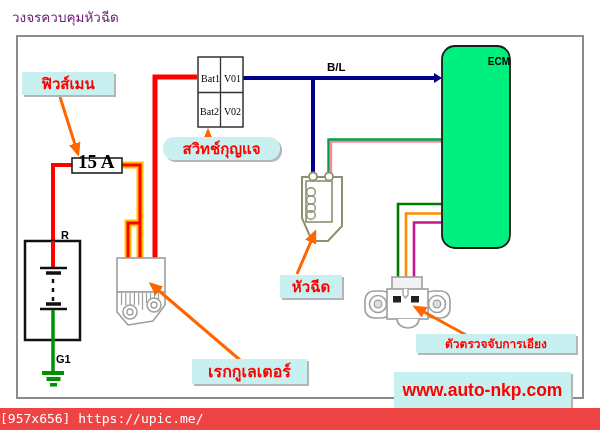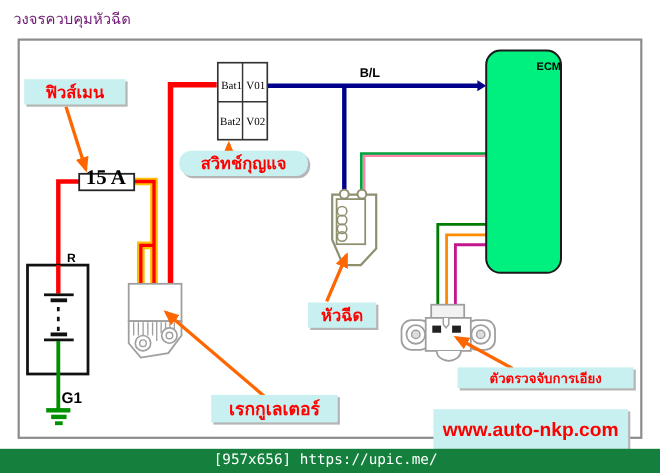--- a/index.html
+++ b/index.html
@@ -14,29 +14,29 @@
   .co-key{left:163px;top:137px;width:117px;height:23px;font-size:15px;border-radius:11px;}
   .co-inj{left:280px;top:275px;width:62px;height:23px;font-size:15px;}
   .co-reg{left:192px;top:359px;width:115px;height:25px;font-size:16px;font-family:Liberation Serif, serif;}
   .co-tilt{left:416px;top:334px;width:160px;height:19px;font-size:12px;}
   .co-web{left:394px;top:372px;width:177px;height:36px;font-size:17.5px;}
   .parttext{position:absolute;color:#000;}
   .t-fuse-rating{left:78px;top:139px;font-size:19px;font-weight:bold;font-family:"Liberation Serif",serif;margin-top:12px;}
   .t-bl{left:327px;top:61px;font-size:11.5px;font-weight:bold;}
   .t-ecm{left:442px;top:56px;width:68px;text-align:right;font-size:10px;font-weight:bold;}
   .t-r{left:61px;top:229px;font-size:11px;font-weight:bold;}
-  .t-g1{left:56px;top:353px;font-size:14px;font-weight:bold;}
+  .t-g1{left:56px;top:353px;font-size:11px;font-weight:bold;}
   .pin{position:absolute;font-family:"Liberation Serif",serif;font-size:10px;width:21px;height:15px;
        line-height:15px;text-align:center;}
   .pin-bat1{left:199px;top:71px;text-align:right;}
   .pin-v01{left:222px;top:71px;}
   .pin-bat2{left:199px;top:104px;}
   .pin-v02{left:222px;top:104px;}
-  .watermark{position:absolute;left:0;top:408px;width:600px;height:22px;background:#15803d;color:#fff;
-             font-family:"DejaVu Sans Mono",monospace;font-size:13px;line-height:22px;text-align:center;
+  .watermark{position:absolute;left:0;top:408px;width:600px;height:22px;background:#ef4444;color:#fff;
+             font-family:"DejaVu Sans Mono",monospace;font-size:13px;line-height:22px;text-align:left;
              box-sizing:border-box;padding-right:8px;}
 </style>
 </head>
 <body>
 
 <div class="page">
 
   <div class="title">วงจรควบคุมหัวฉีด</div>
   <div class="frame"></div>
 

